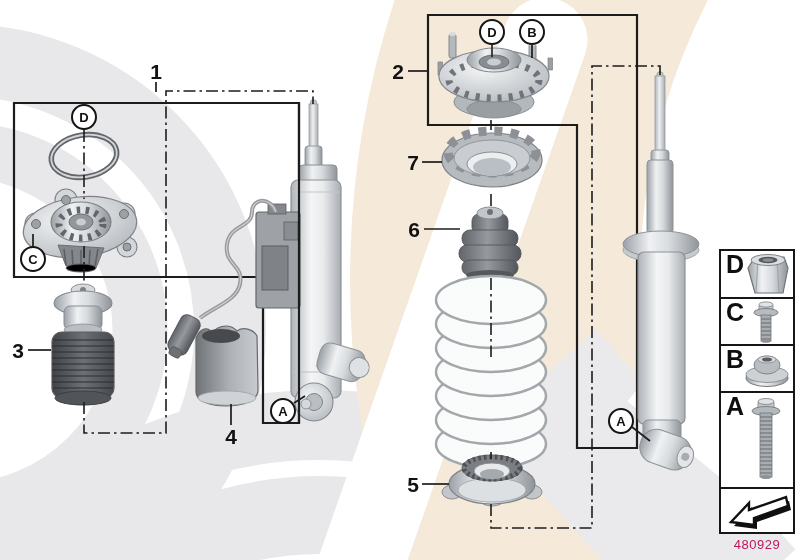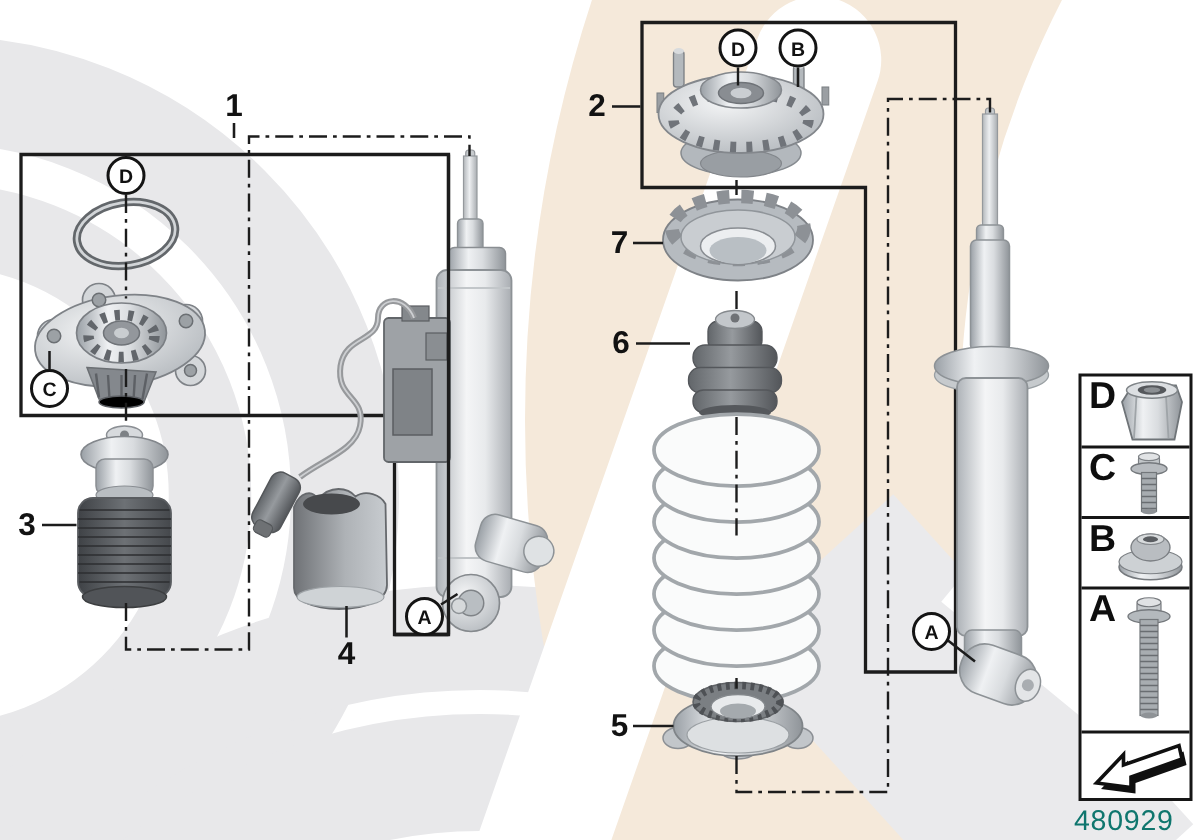--- a/index.html
+++ b/index.html
@@ -8,21 +8,21 @@
   svg{display:block;}
   .artlayer{position:absolute;left:0;top:0;}
   .callout{position:absolute;transform:translate(-50%,-50%);font-weight:bold;font-size:21px;color:#121212;line-height:1;}
   .badge{position:absolute;transform:translate(-50%,-50%);width:22px;height:22px;border:2px solid #141414;border-radius:50%;
          background:#fff;display:flex;align-items:center;justify-content:center;font-weight:bold;font-size:13px;color:#111;}
   .legend{position:absolute;left:719px;top:249px;width:76px;background:#fff;border:2px solid #161616;box-sizing:border-box;}
   .legend-row{position:relative;box-sizing:border-box;}
   .legend-row + .legend-row{border-top:2px solid #161616;}
   .legend-letter{position:absolute;left:5px;top:0px;font-weight:bold;font-size:25px;color:#0e0e0e;line-height:1.1;}
   .legend-icon{position:absolute;}
-  .docnum{position:absolute;left:716px;top:537px;width:82px;font-size:19px;color:#0f766e;letter-spacing:0.5px;}
+  .docnum{position:absolute;left:716px;top:537px;width:82px;text-align:center;font-size:13px;color:#be185d;letter-spacing:0.5px;}
 </style>
 </head>
 <body>
 
 <div class="canvas">
 
   <svg class="artlayer" width="800" height="560" viewBox="0 0 800 560">
     <defs>
       <linearGradient id="met" x1="0" y1="0" x2="1" y2="0">
         <stop offset="0" stop-color="#9aa0a6"></stop>

